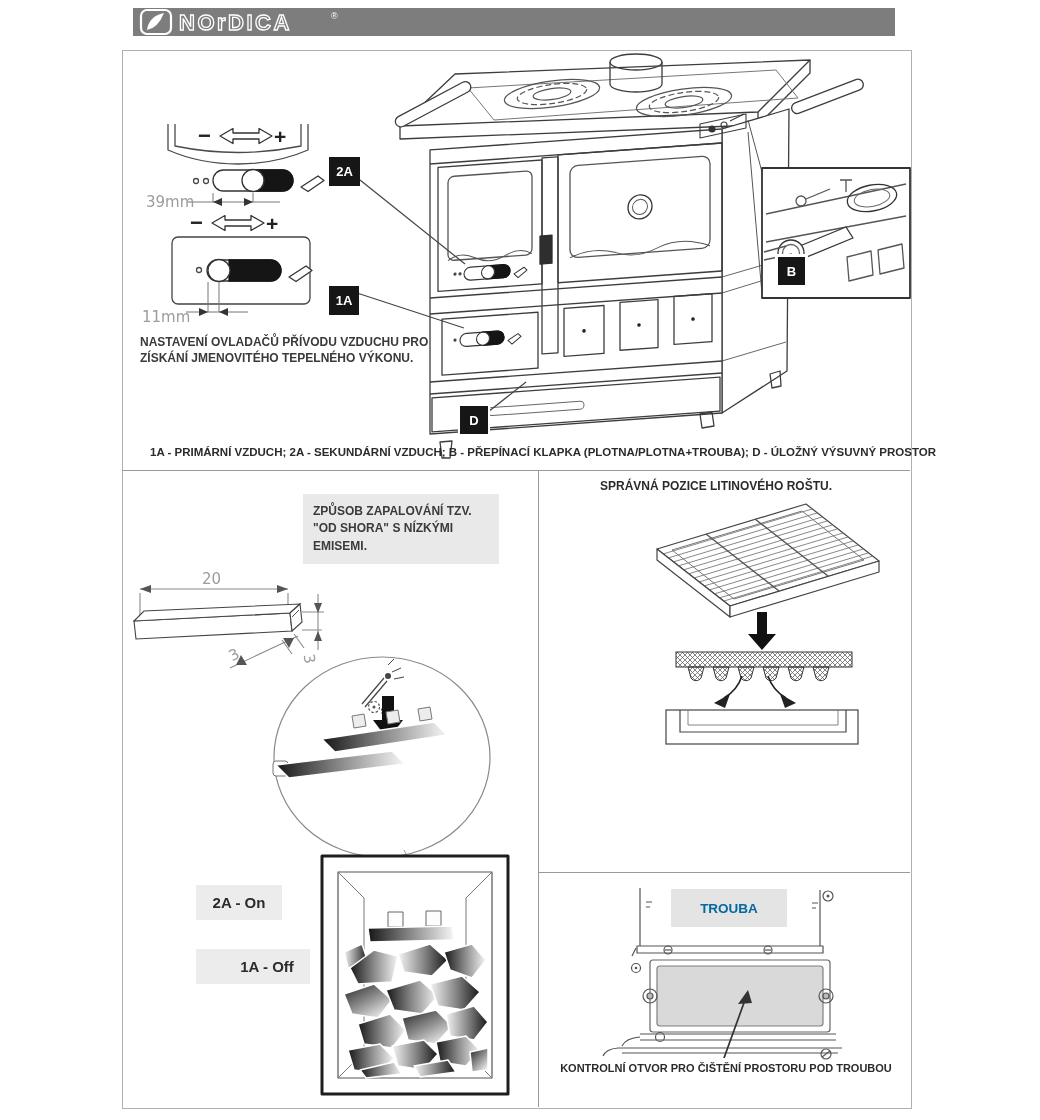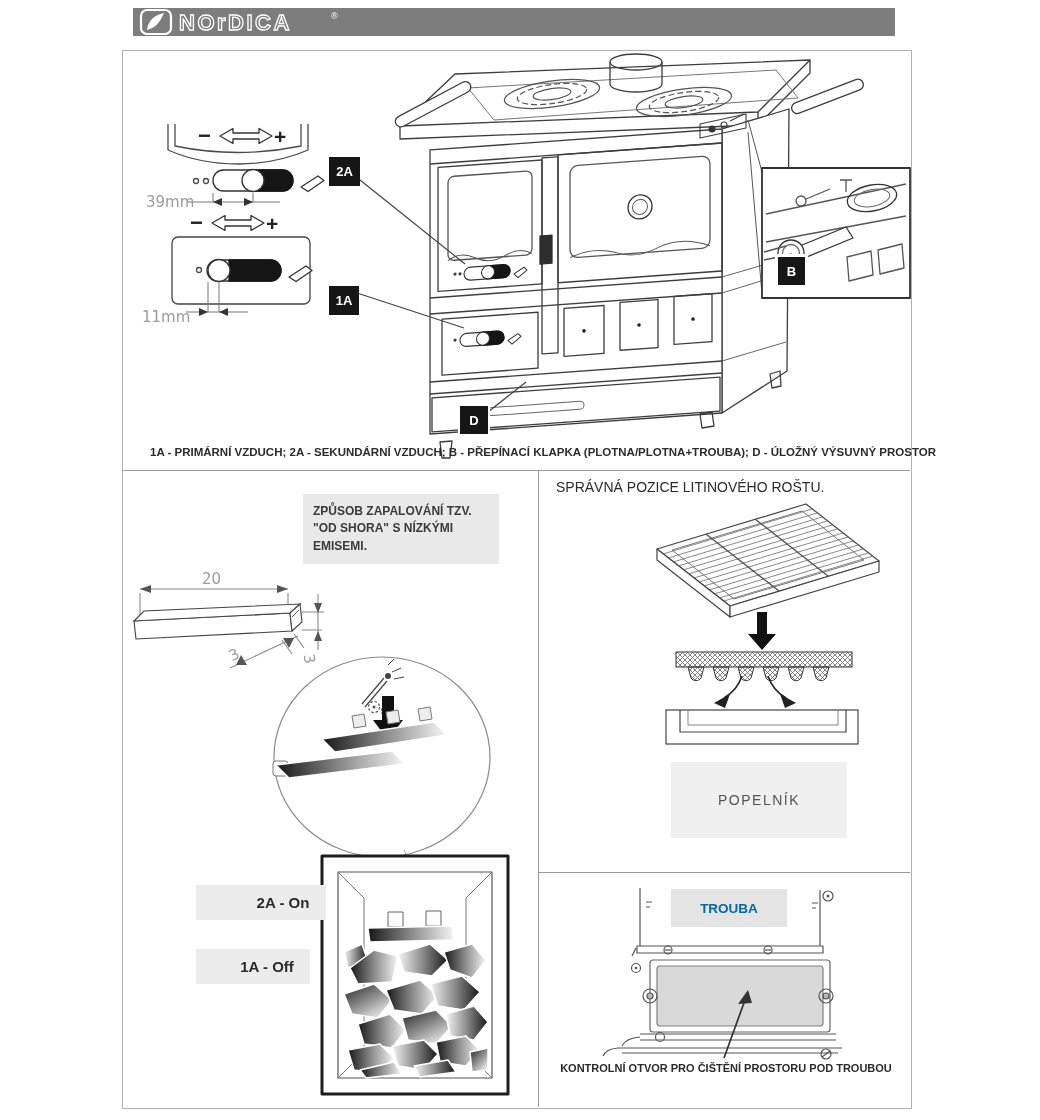--- a/index.html
+++ b/index.html
@@ -9,21 +9,21 @@
   #art{position:absolute;left:0;top:0;}
   .banner{left:133px;top:8px;width:762px;height:28px;background:#7d7d7d;}
   .frame{left:122px;top:50px;width:788px;height:1057px;border:1px solid #b0b0b0;}
   .hline{border-top:1px solid #9a9a9a;height:0;}
   .vline{border-left:1px solid #9a9a9a;width:0;}
   .tag{background:#161616;color:#fff;font-weight:bold;font-size:13px;
        display:flex;align-items:center;justify-content:center;}
   .graybox{background:#ececec;color:#2b2b2b;font-weight:bold;}
   .note{font-size:12px;font-weight:bold;line-height:1.35;color:#3a3a3a;}
   .legend{font-size:11.5px;font-weight:bold;color:#2b2b2b;white-space:nowrap;}
-  .secthead{font-size:14px;font-weight:normal;color:#2b2b2b;}
+  .secthead{font-size:12px;font-weight:bold;color:#2b2b2b;margin-left:44px;}
   .statebox{width:86px;height:35px;line-height:35px;text-align:center;font-size:15px;}
   .bigbox{display:flex;align-items:center;justify-content:center;}
 </style>
 </head>
 <body>
 
 <div id="page">
 
   <div class="abs banner">
     <svg width="762" height="28" viewBox="0 0 762 28">
@@ -353,34 +353,37 @@
       <path d="M640,1034 H836 M640,1040 H836 M640,1037 q-14,1 -18,9"></path>
       <circle cx="660" cy="1037" r="4.5"></circle>
       <path d="M618,1048 H842 M622,1053 H838 M618,1048 q-12,1 -15,8"></path>
       <circle cx="826" cy="1054" r="5"></circle>
         <path d="M822,1057 l8,-6"></path>
       <path d="M724,1058 L745,1000" stroke="#333" stroke-width="1.7"></path>
       <polygon points="748,990 738,1004 752,1003" fill="#333" stroke="none"></polygon>
     </g>
   </svg>
 
+  <div class="abs note" style="left:140px;top:334px;width:320px;">
+    <div>NASTAVENÍ OVLADAČŮ PŘÍVODU VZDUCHU PRO</div>
+    <div>ZÍSKÁNÍ JMENOVITÉHO TEPELNÉHO VÝKONU.</div>
+  </div>
 
   <div class="abs tag" style="left:329px;top:157px;width:31px;height:29px;">2A</div>
   <div class="abs tag" style="left:329px;top:286px;width:30px;height:29px;">1A</div>
   <div class="abs tag" style="left:778px;top:257px;width:27px;height:28px;box-shadow:0 0 0 3px #fff;">B</div>
   <div class="abs tag" style="left:460px;top:406px;width:28px;height:28px;box-shadow:0 0 0 2px #fff;">D</div>
 
   <div class="abs legend" style="left:150px;top:446px;width:760px;">1A - PRIMÁRNÍ VZDUCH; 2A - SEKUNDÁRNÍ VZDUCH; B - PŘEPÍNACÍ KLAPKA  (PLOTNA/PLOTNA+TROUBA); D - ÚLOŽNÝ VÝSUVNÝ PROSTOR</div>
 
   <div class="abs note" style="left:303px;top:494px;width:176px;background:#e9e9e9;padding:9px 10px;line-height:1.45;">ZPŮSOB ZAPALOVÁNÍ TZV. "OD SHORA" S NÍZKÝMI EMISEMI.</div>
 
   <div class="abs secthead" style="left:556px;top:479px;width:350px;">SPRÁVNÁ POZICE LITINOVÉHO ROŠTU.</div>
 
-  <div class="abs graybox statebox" style="left:196px;top:885px;padding-left:44px;">2A - On</div>
+  <div class="abs graybox statebox" style="left:196px;top:885px;">2A - On</div>
   <div class="abs graybox statebox" style="left:196px;top:949px;padding-left:28px;">1A - Off</div>
 
-  <div class="abs bigbox" style="left:671px;top:762px;width:176px;height:76px;background:#f0f0f0;font-size:14px;letter-spacing:1.5px;color:#555;">POPELNÍK</div>
 
   <div class="abs bigbox" style="left:671px;top:889px;width:116px;height:38px;background:#e4e4e4;font-weight:bold;font-size:13.5px;color:#0369a1;">TROUBA</div>
 
   <div class="abs legend" style="left:538px;top:1062px;width:376px;text-align:center;font-size:11px;">KONTROLNÍ OTVOR PRO ČIŠTĚNÍ PROSTORU POD TROUBOU</div>
 
 </div>
 
 </body></html>

